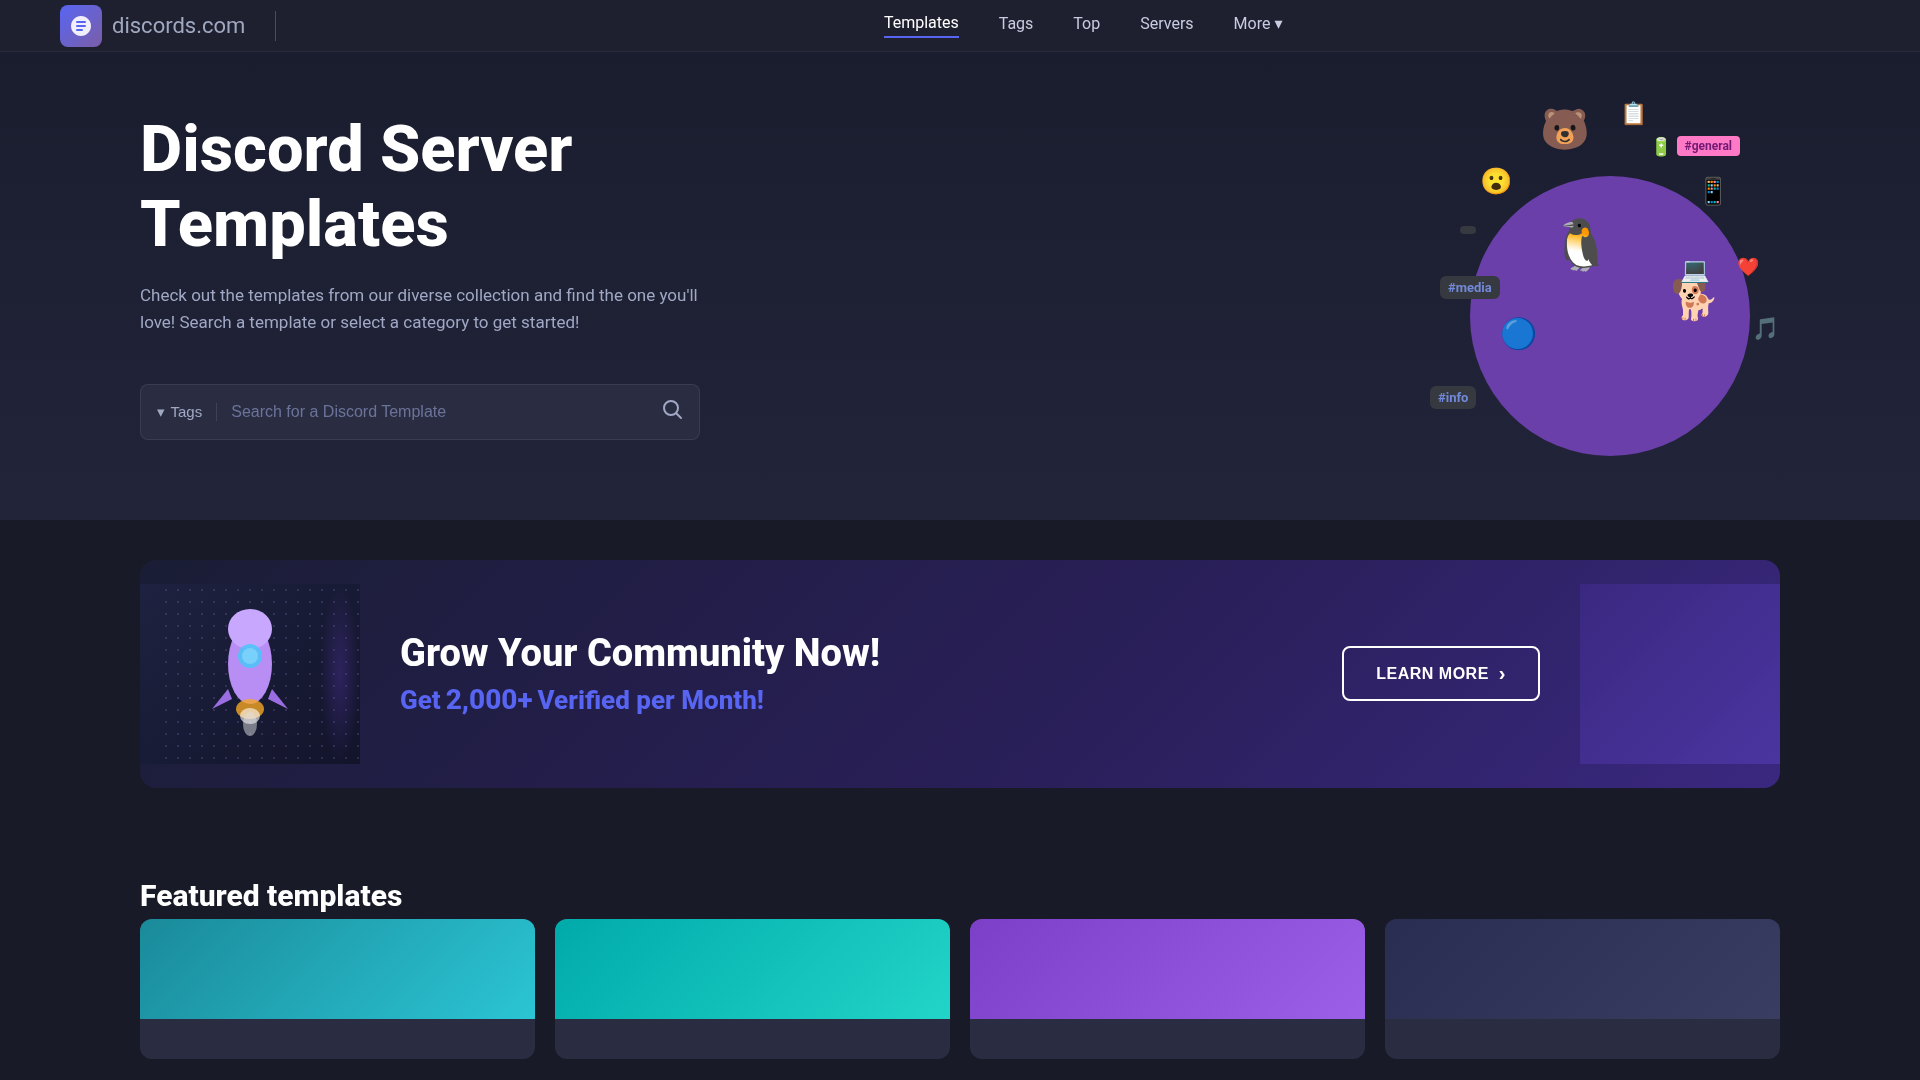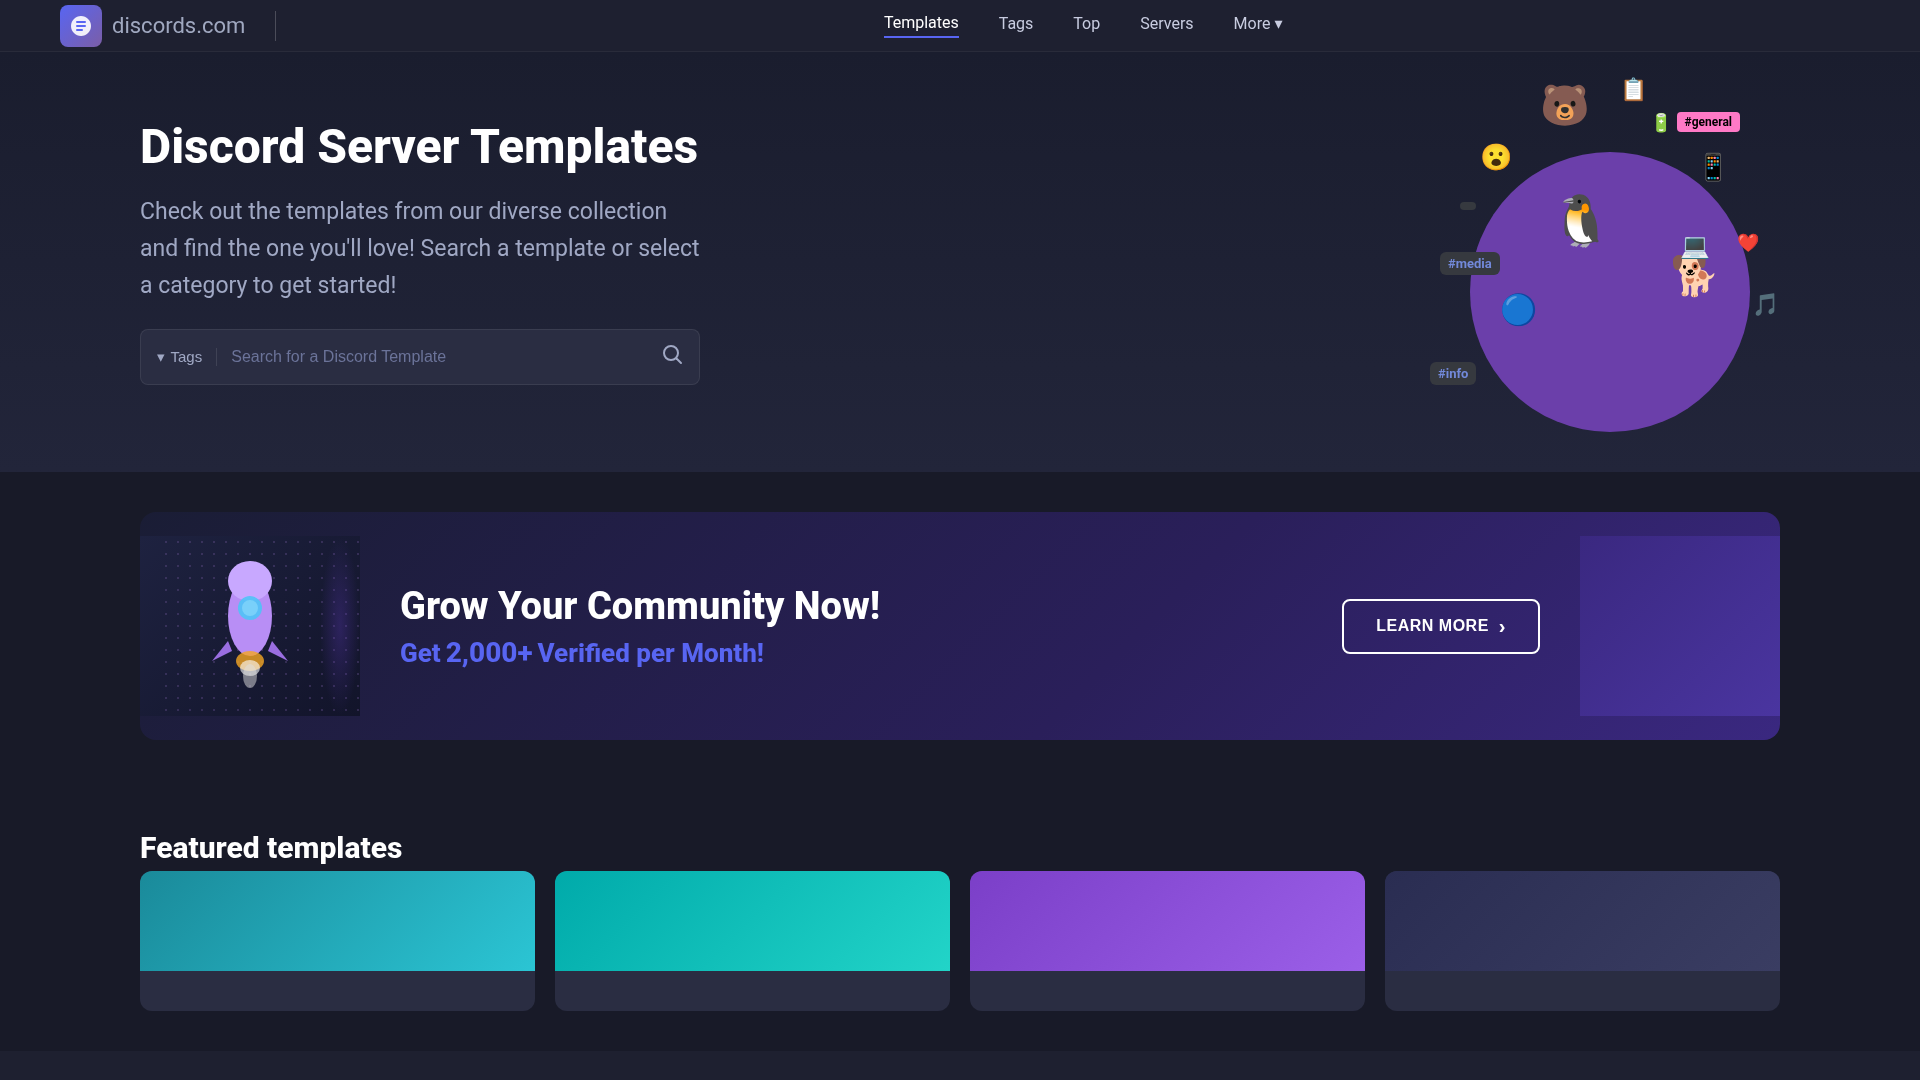--- a/index.html
+++ b/index.html
@@ -123,31 +123,31 @@
       overflow: hidden;
       min-height: 420px;
       display: flex;
       align-items: center;
     }
     .hero-content {
       max-width: 700px;
       z-index: 2;
     }
     .hero-title {
-      font-size: 48px;
+      font-size: 65px;
       font-weight: 800;
       color: white;
       margin-bottom: 20px;
       line-height: 1.15;
     }
     .hero-subtitle {
-      font-size: 23px;
+      font-size: 17px;
       color: #a0a8c4;
       line-height: 1.6;
-      margin-bottom: 24px;
+      margin-bottom: 48px;
       max-width: 560px;
     }
     .search-bar {
       display: flex;
       align-items: center;
       background: #2a2d42;
       border-radius: 8px;
       padding: 0 16px;
       width: 560px;
       height: 56px;
@@ -216,21 +216,21 @@
       background: #36393f;
       border-radius: 6px;
       padding: 4px 8px;
       font-size: 13px;
       font-weight: 700;
       color: #7289da;
       position: absolute;
     }
     .general-badge {
       background: #ff79c6;
-      color: #000000;
+      color: #701a75;
       border-radius: 4px;
       padding: 3px 8px;
       font-size: 12px;
       font-weight: 700;
       position: absolute;
     }
 
     
     .promo-section {
       padding: 40px 140px;

